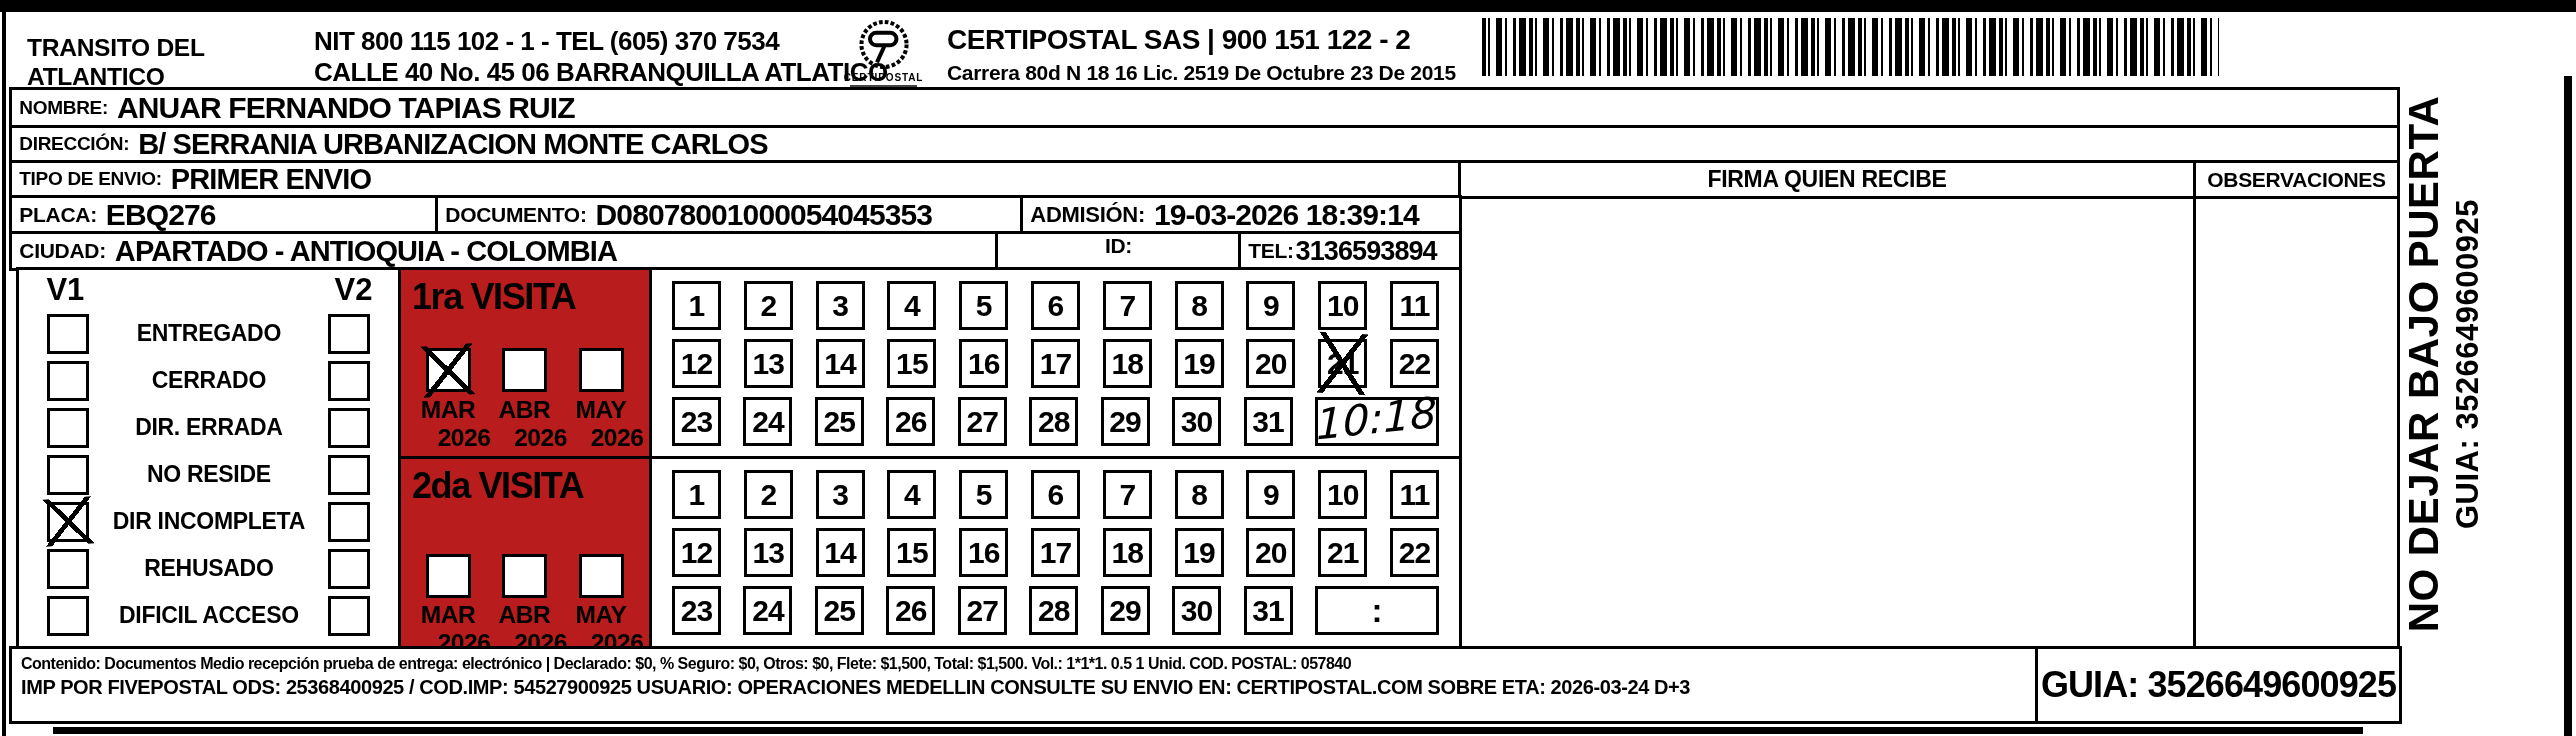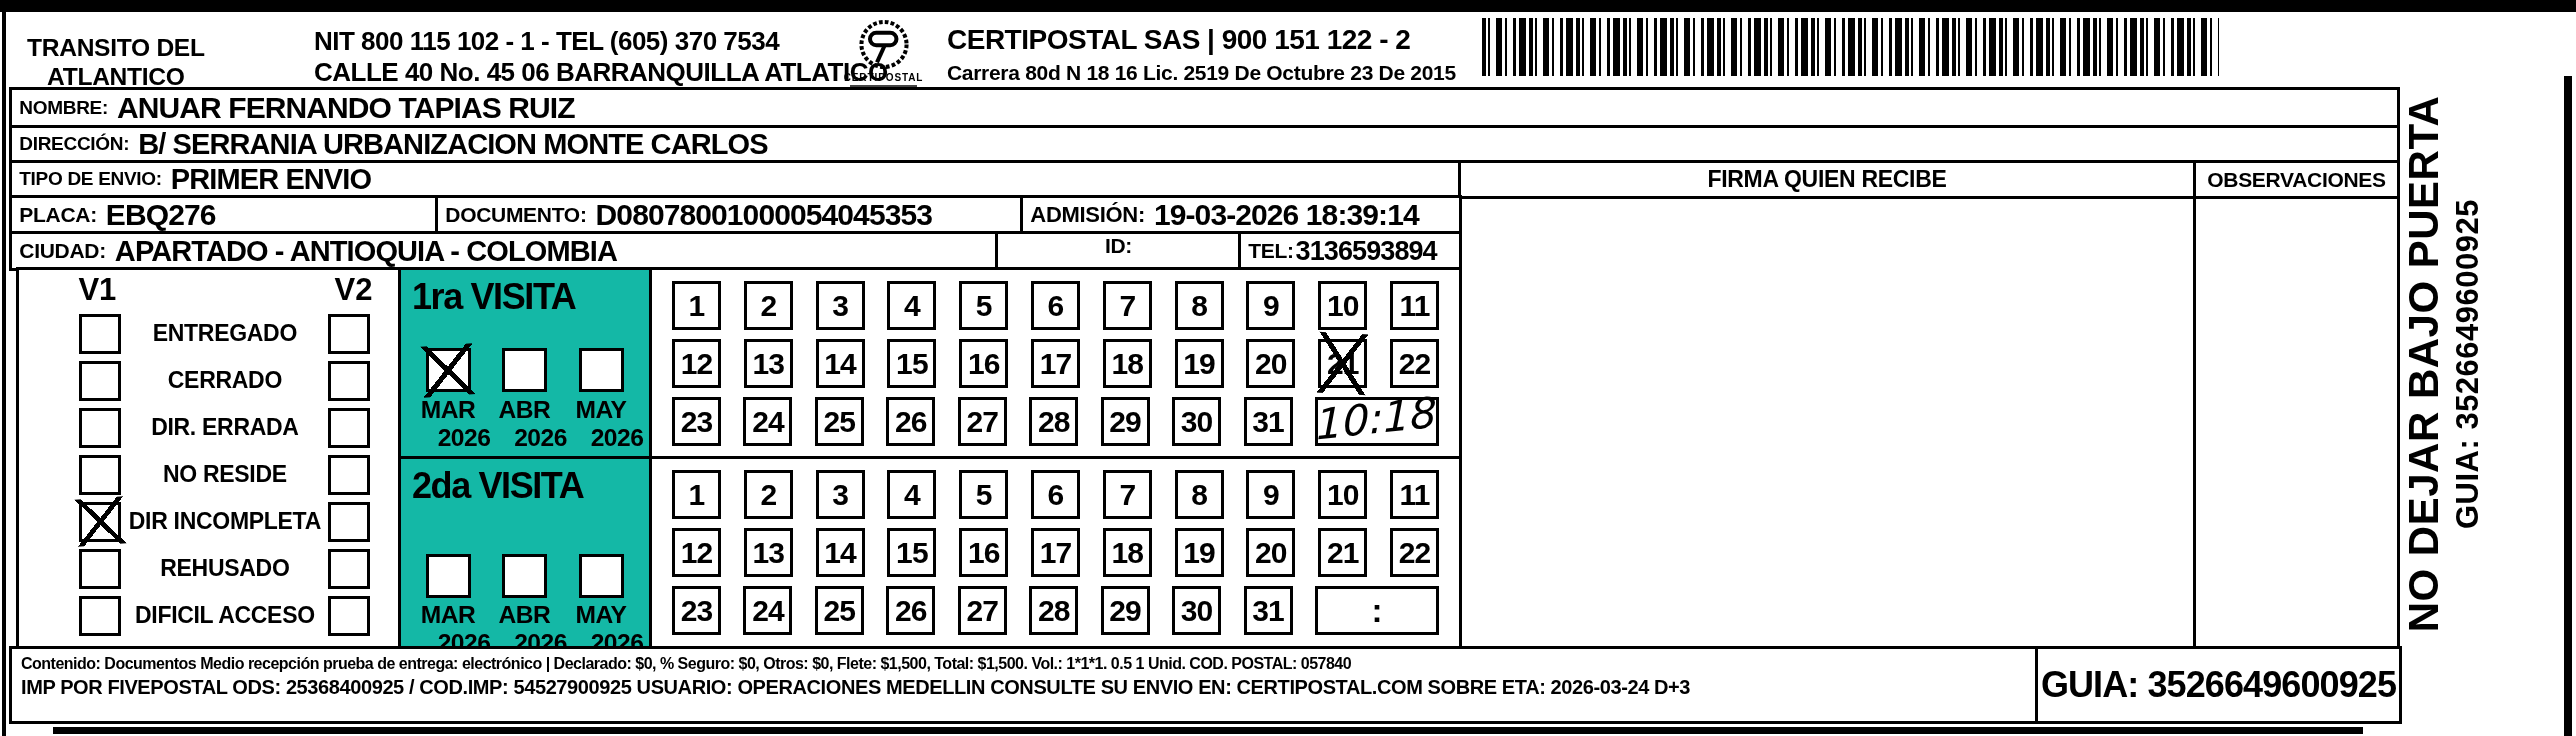--- a/index.html
+++ b/index.html
@@ -1,21 +1,21 @@
 <!DOCTYPE html>
 <html style="font-size:14.5px"><head>
 <meta charset="utf-8">
 <style>
   html,body{margin:0;padding:0;background:#888;}
   .sheet{position:relative;width:2576px;height:737px;background:#fff;overflow:hidden;
          font-family:"Liberation Sans", sans-serif;color:#000;}
   .strip{position:absolute;background:#000;}
 
   
-  .company{position:absolute;left:27px;top:33px;font-size:24.6px;font-weight:bold;line-height:1.18;letter-spacing:-0.3px;text-align:center;}
+  .company{position:absolute;left:27px;top:33px;font-size:24.6px;font-weight:bold;line-height:1.18;letter-spacing:-0.3px;}
   .nitblock{position:absolute;left:314px;top:25.5px;font-size:26px;font-weight:bold;line-height:1.22;letter-spacing:-0.5px;}
   .logo{position:absolute;left:829px;top:18px;width:109px;text-align:center;}
   .logo svg{display:block;margin:0 auto;}
   .logo-caption{font-size:10px;font-weight:bold;letter-spacing:0.9px;margin-top:-1.8px;}
   .logo-subline{width:67px;height:3.6px;background:#444;margin:1.8px auto 0 auto;}
   .certiblock{position:absolute;left:947px;top:23.6px;}
   .certi1{font-size:28px;font-weight:bold;letter-spacing:-0.5px;}
   .certi2{font-size:21px;font-weight:bold;margin-top:5.5px;letter-spacing:-0.3px;}
   .barcode{position:absolute;left:1482px;top:18px;width:737px;height:58px;
     background-image:repeating-linear-gradient(90deg,
@@ -25,31 +25,31 @@
 
   
   .cell{position:absolute;border:3.6px solid #000;background:#fff;display:flex;align-items:center;gap:9px;padding:0 7.3px;box-sizing:border-box;}
   .lbl{font-weight:bold;font-size:19px;letter-spacing:-0.3px;white-space:nowrap;}
   .val{font-weight:bold;font-size:30px;letter-spacing:-0.9px;white-space:nowrap;}
   .colbox{position:absolute;border:3.6px solid #000;background:#fff;box-sizing:border-box;}
   .colhead{height:36px;border-bottom:3.6px solid #000;display:flex;align-items:center;justify-content:center;
            font-weight:bold;font-size:23px;letter-spacing:-0.3px;box-sizing:border-box;}
 
   
-  .status-box{position:absolute;left:16.4px;top:267px;width:386px;height:382px;border:3.6px solid #000;box-sizing:border-box;background:#fff;padding-left:32px;}
+  .status-box{position:absolute;left:16.4px;top:267px;width:386px;height:382px;border:3.6px solid #000;box-sizing:border-box;background:#fff;}
   .status-head{display:flex;justify-content:space-between;padding:1.8px 27px 0 27px;font-size:31px;font-weight:bold;height:40px;box-sizing:border-box;}
   .status-row{display:flex;align-items:center;justify-content:space-between;height:47px;padding:0 29px 0 28px;}
   .status-row .slabel{flex:1;text-align:center;font-weight:bold;font-size:23px;letter-spacing:-0.3px;}
   .checkbox{position:relative;width:42px;height:40px;border:3.6px solid #000;box-sizing:border-box;background:#fff;flex:0 0 auto;}
   .xmark{position:absolute;inset:-6.4px;transform:rotate(-4deg);
     background:linear-gradient(48deg,transparent 46.5%,#000 46.5% 53.5%,transparent 53.5%),
                linear-gradient(-48deg,transparent 46.5%,#000 46.5% 53.5%,transparent 53.5%);}
 
   
-  .visit-box{position:absolute;width:255px;height:193px;border:3.6px solid #000;box-sizing:border-box;background:#14b8a6;
+  .visit-box{position:absolute;width:255px;height:193px;border:3.6px solid #000;box-sizing:border-box;background:#b91c1c;
              display:flex;flex-direction:column;}
   .visit-title{font-size:36px;font-weight:bold;letter-spacing:-1.4px;padding:5.5px 0 0 11px;}
   .months{margin-top:auto;display:flex;justify-content:space-between;padding:0 11px 5.5px 9px;}
   .month{display:flex;flex-direction:column;align-items:center;width:76px;}
   .month .mcb{width:45px;height:44px;}
   .month .mlabel{font-size:24.6px;font-weight:bold;margin-top:3.6px;letter-spacing:-0.5px;}
   .month .myear{font-size:24.6px;font-weight:bold;letter-spacing:-0.5px;margin-left:32px;}
 
   
   .calendar{position:absolute;width:813px;height:193px;border:3.6px solid #000;box-sizing:border-box;background:#fff;

